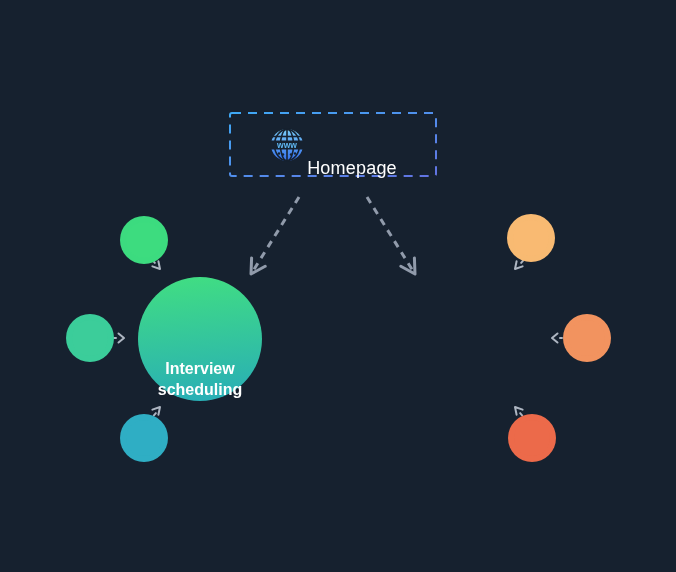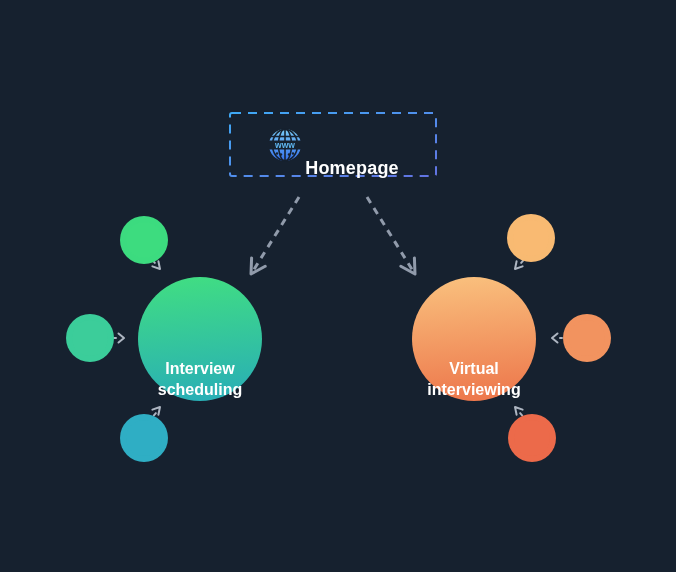--- a/index.html
+++ b/index.html
@@ -13,21 +13,21 @@
   .overlay{position:absolute;left:0;top:0;pointer-events:none;}
 
   
   .homepage-node{
     position:absolute;left:229px;top:112px;width:208px;height:65px;
     display:flex;align-items:center;justify-content:center;gap:2px;
     cursor:pointer;
   }
   .homepage-node .border-svg{position:absolute;left:0;top:0;}
   .homepage-label{
-    color:#ffffff;font-size:18px;font-weight:bold;letter-spacing:.2px;
+    color:#ffffff;font-size:18px;font-weight:normal;letter-spacing:.2px;
     position:relative;
     margin-top:48px;
   }
   .globe{position:relative;width:36px;height:36px;flex:0 0 36px;}
 
   
   .big-node{
     position:absolute;width:124px;height:124px;border-radius:50%;
     display:flex;align-items:flex-end;justify-content:center;
     text-align:center;cursor:pointer;
@@ -131,23 +131,20 @@
       </g>
     </svg>
 
     <span class="homepage-label">Homepage</span>
   </div>
 
   <div class="big-node node-interview">
     <span class="node-label">Interview scheduling</span>
   </div>
 
-  <div class="big-node node-virtual">
-    <span class="node-label">Virtual interviewing</span>
-  </div>
 
   <div class="satellite sat-1"></div>
   <div class="satellite sat-2"></div>
   <div class="satellite sat-3"></div>
   <div class="satellite sat-4"></div>
   <div class="satellite sat-5"></div>
   <div class="satellite sat-6"></div>
 
 </div>
 

